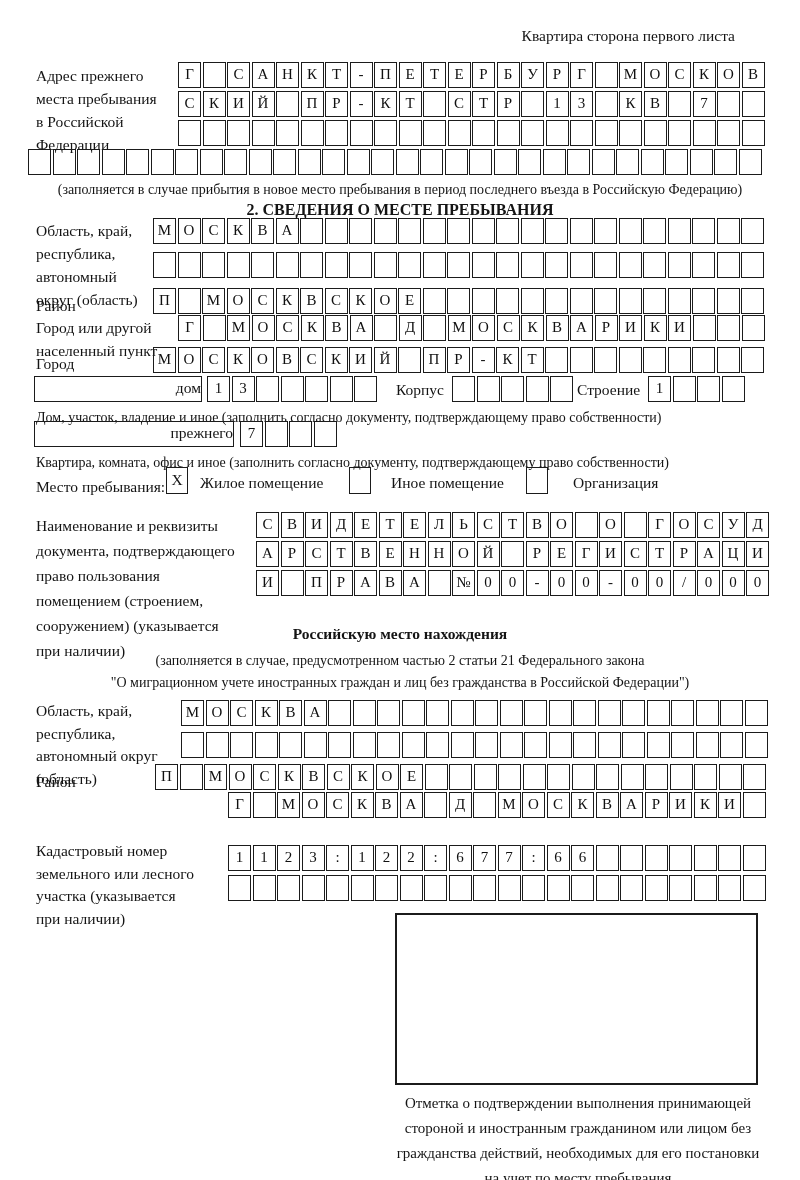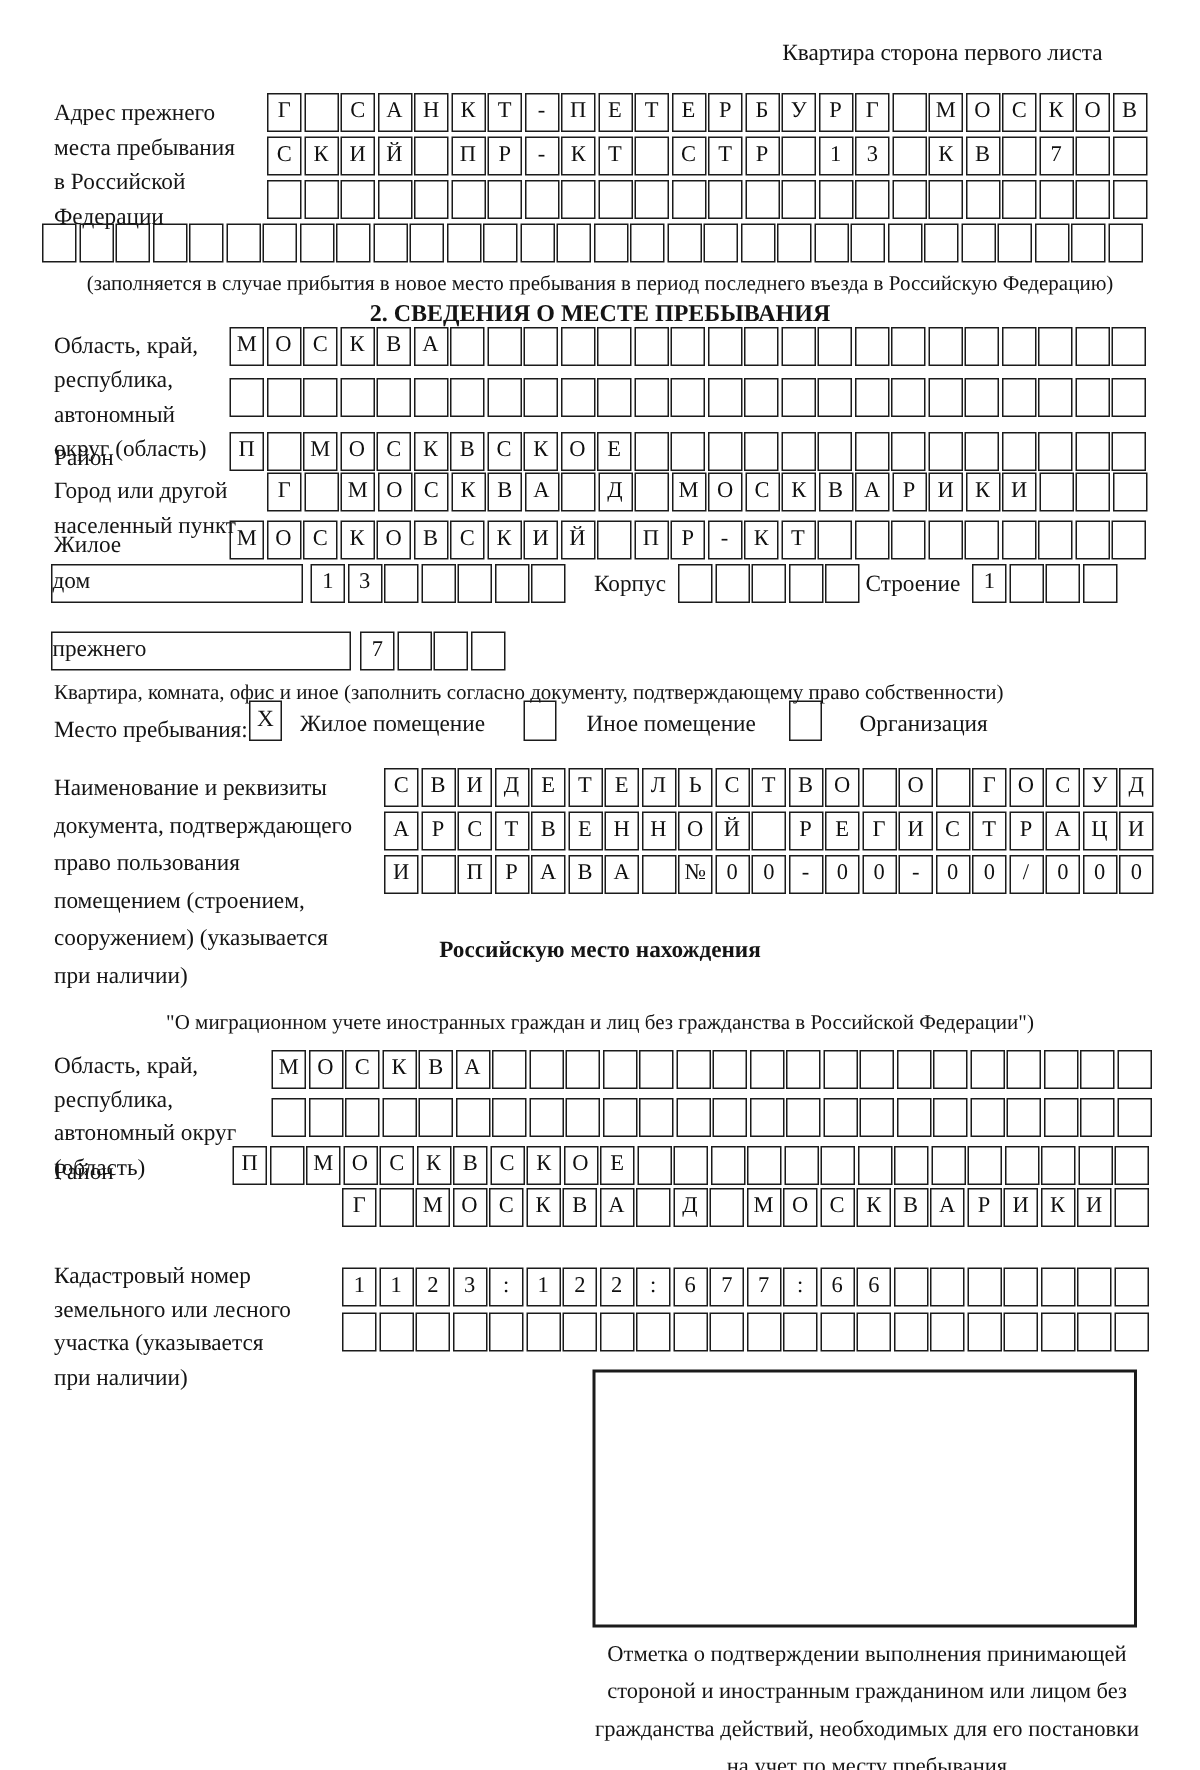--- a/index.html
+++ b/index.html
@@ -16,21 +16,21 @@
   .center { left:0; width:800px; text-align:center; }
   .title { font-weight:bold; font-size:16px; }
   .cells { position:absolute; display:flex; }
   .cell {
     flex:0 0 auto; width:23px; height:26px; margin-right:1.5px;
     border:1.7px solid #1b1b1b; text-align:center;
     font-size:15px; line-height:22px; color:#101010;
   }
   .wbox {
     position:absolute; height:26px; border:1.7px solid #1b1b1b;
-    text-align:left; font-size:15.5px; line-height:22px;
+    text-align:right; font-size:15.5px; line-height:22px;
   }
   .opt-cell {
     position:absolute; width:22px; height:27px; border:1.8px solid #1b1b1b;
     text-align:center; font-size:15.5px; line-height:23px;
   }
   .stamp { position:absolute; border:2px solid #1b1b1b; background:#fff; }
 </style>
 </head>
 <body>
 
@@ -266,21 +266,21 @@
       <div class="cell">А</div>
       <div class="cell">Р</div>
       <div class="cell">И</div>
       <div class="cell">К</div>
       <div class="cell">И</div>
       <div class="cell"></div>
       <div class="cell"></div>
       <div class="cell"></div>
     </div>
 
-  <div class="lbl nowrap" style="top:352px;left:36px">Жилое</div>
+  <div class="lbl nowrap" style="top:352px;left:36px">Город</div>
   <div class="cells" style="top:347px;left:153px">
       <div class="cell">М</div>
       <div class="cell">О</div>
       <div class="cell">С</div>
       <div class="cell">К</div>
       <div class="cell">О</div>
       <div class="cell">В</div>
       <div class="cell">С</div>
       <div class="cell">К</div>
       <div class="cell">И</div>
@@ -320,20 +320,21 @@
       <div class="cell"></div>
       <div class="cell"></div>
     </div>
   <div class="lbl nowrap" style="top:378px;left:577px">Строение</div>
   <div class="cells" style="top:376px;left:648px">
       <div class="cell">1</div>
       <div class="cell"></div>
       <div class="cell"></div>
       <div class="cell"></div>
     </div>
+  <div class="lbl note nowrap" style="top:407px;left:36px">Дом, участок, владение и иное (заполнить согласно документу, подтверждающему право собственности)</div>
 
   <div class="wbox" style="top:421px;left:34px;width:200px">прежнего</div>
   <div class="cells" style="top:421px;left:240px">
       <div class="cell">7</div>
       <div class="cell"></div>
       <div class="cell"></div>
       <div class="cell"></div>
     </div>
   <div class="lbl note nowrap" style="top:452px;left:36px">Квартира, комната, офис и иное (заполнить согласно документу, подтверждающему право собственности)</div>
 
@@ -415,20 +416,21 @@
       <div class="cell">-</div>
       <div class="cell">0</div>
       <div class="cell">0</div>
       <div class="cell">/</div>
       <div class="cell">0</div>
       <div class="cell">0</div>
       <div class="cell">0</div>
     </div>
 
   <div class="lbl title center" style="top:622px;font-size:15.5px">Российскую место нахождения</div>
+  <div class="lbl note center" style="top:650px">(заполняется в случае, предусмотренном частью 2 статьи 21 Федерального закона</div>
   <div class="lbl note center" style="top:672px">"О миграционном учете иностранных граждан и лиц без гражданства в Российской Федерации")</div>
 
   <div class="lbl" style="top:700px;left:36px;width:150px;line-height:22.5px">Область, край,
 республика,
 автономный округ
 (область)</div>
   <div class="cells" style="top:700px;left:181px">
       <div class="cell">М</div>
       <div class="cell">О</div>
       <div class="cell">С</div>

